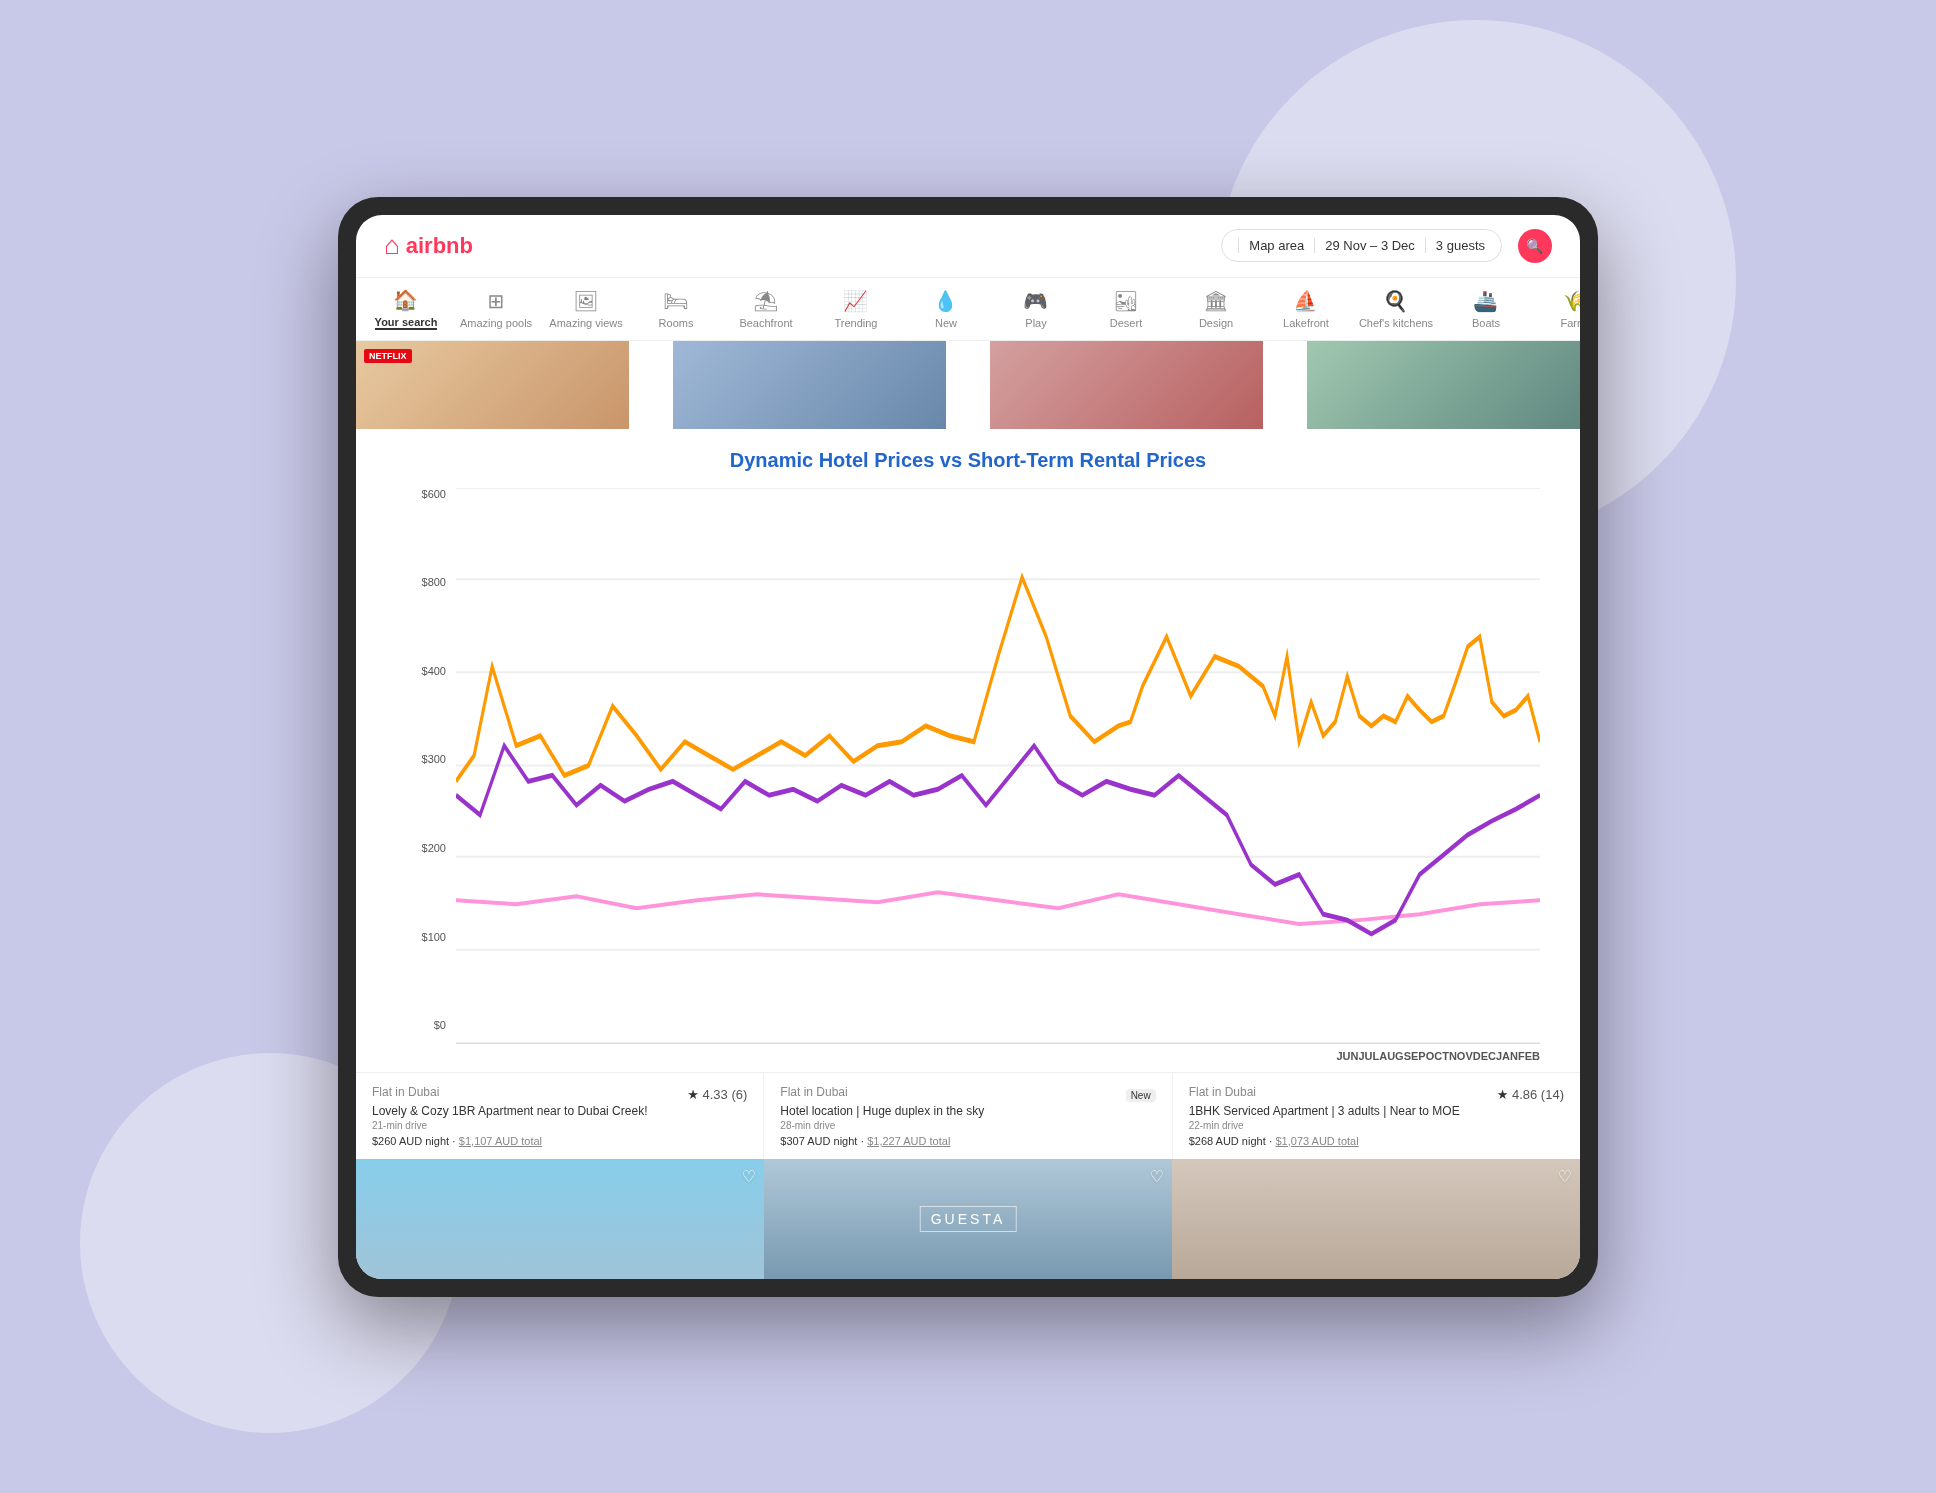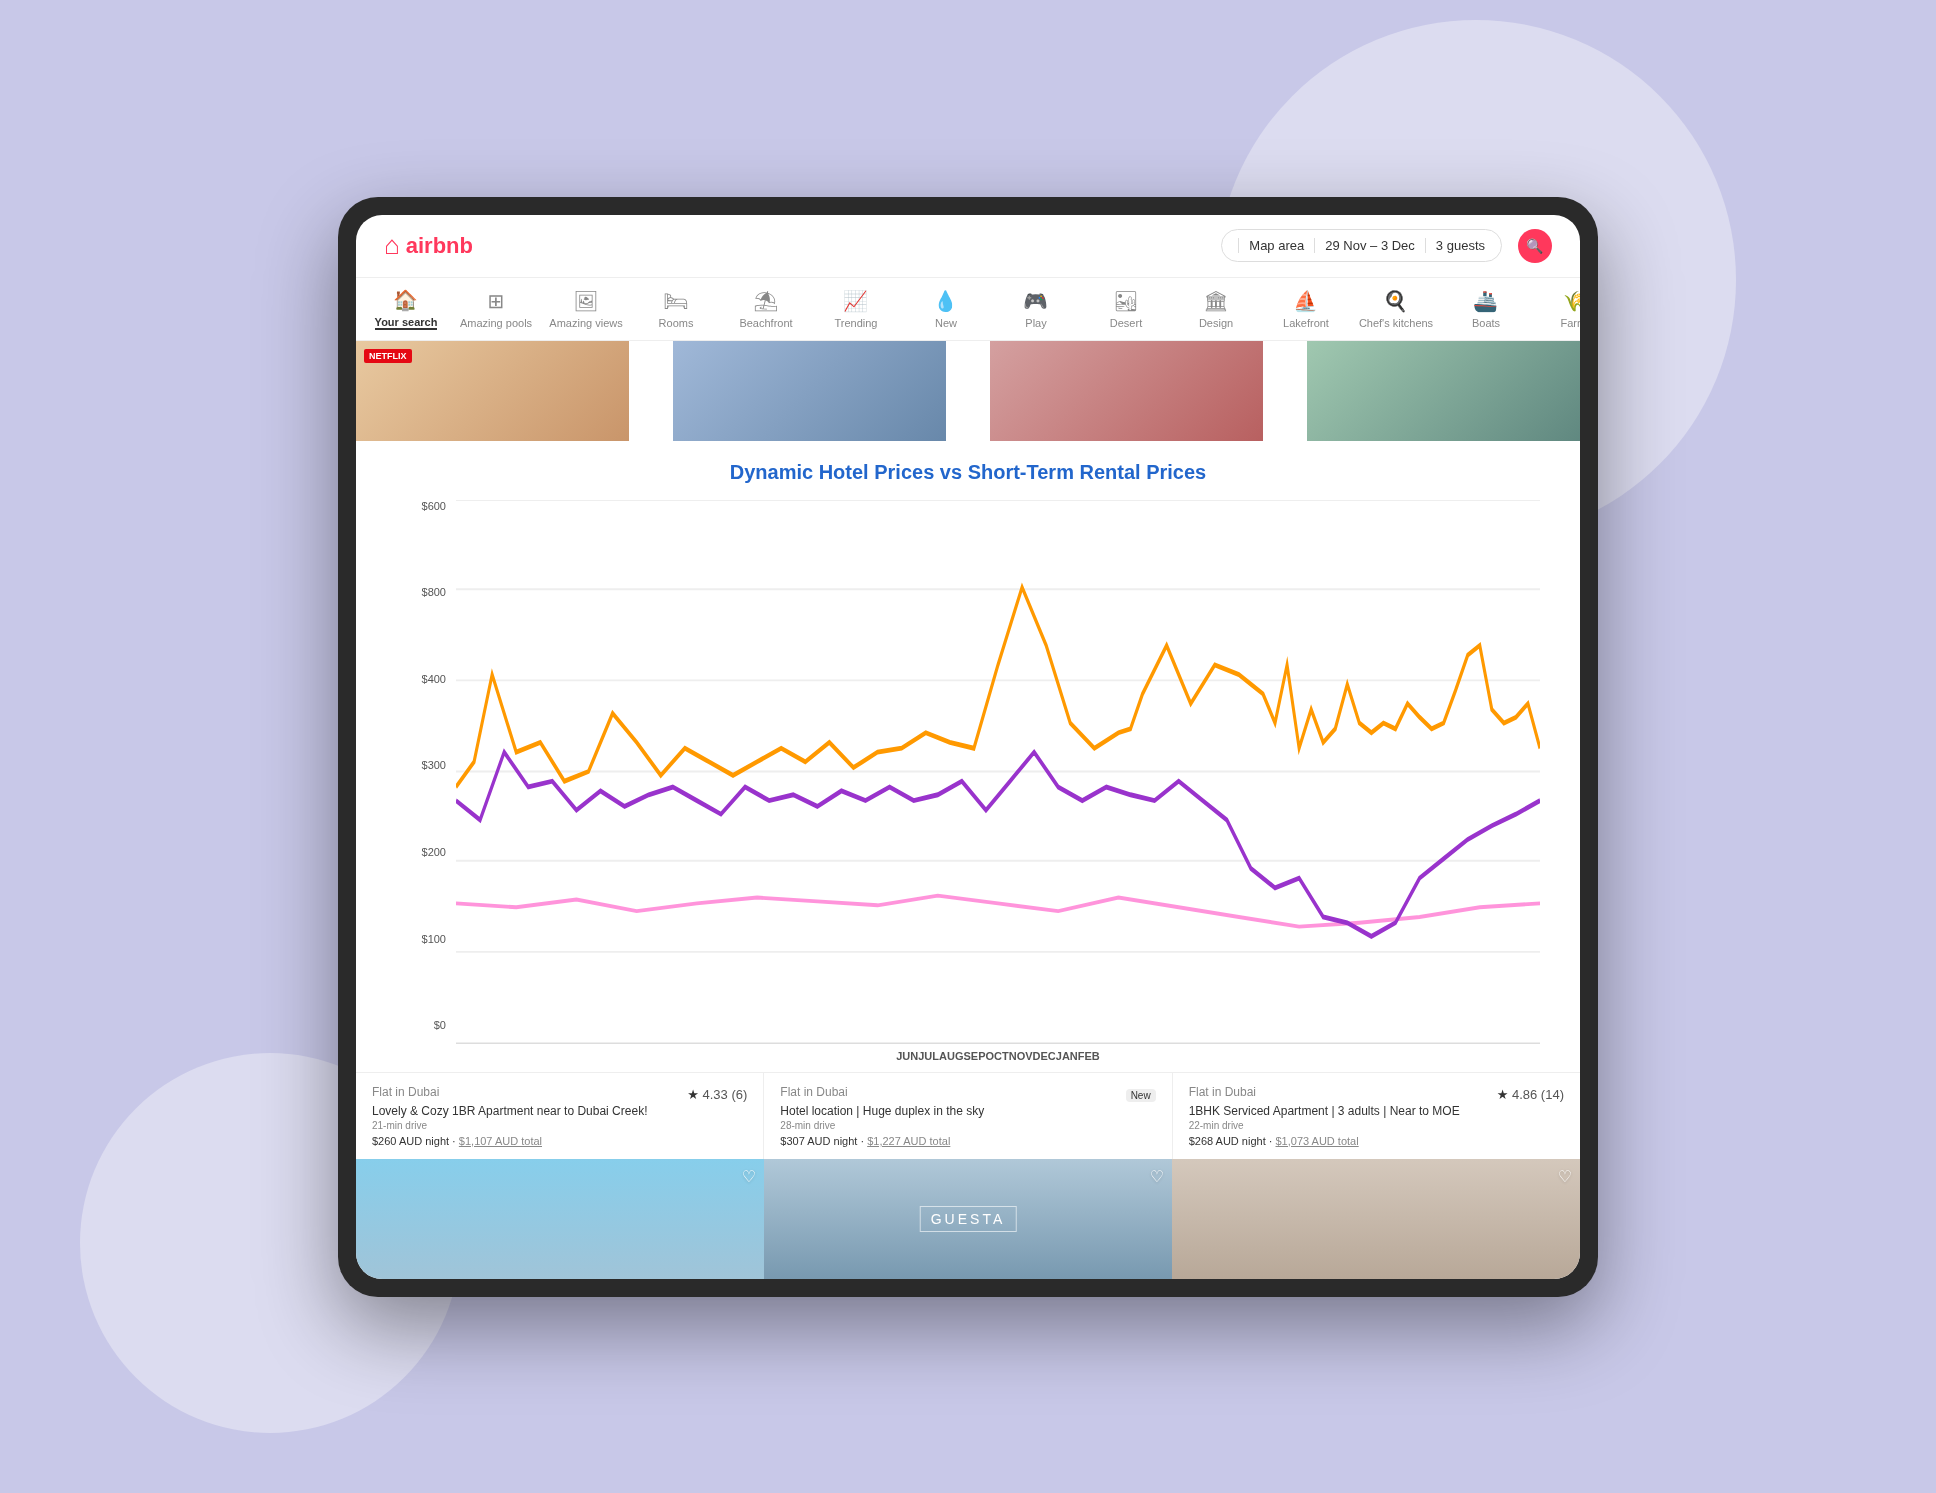--- a/index.html
+++ b/index.html
@@ -140,21 +140,21 @@
       font-weight: 600;
       border-bottom: 2px solid #333;
     }
     .category-item.active .cat-icon {
       color: #333;
     }
 
     
     .image-strip {
       display: flex;
-      height: 100px;
+      height: 88px;
       overflow: hidden;
       flex-shrink: 0;
       gap: 44px;
     }
     .image-strip-item {
       flex: 1;
       background: #ccc;
       position: relative;
       overflow: hidden;
     }
@@ -216,21 +216,21 @@
       color: #555;
       text-align: right;
     }
     .chart-plot {
       flex: 1;
       position: relative;
       border-bottom: 1px solid #ddd;
     }
     .chart-x-axis {
       display: flex;
-      justify-content: center;
+      justify-content: flex-end;
       padding-top: 6px;
       padding-left: 0;
     }
     .chart-x-axis span {
       font-size: 11px;
       color: #555;
       font-weight: 600;
     }
 
     

